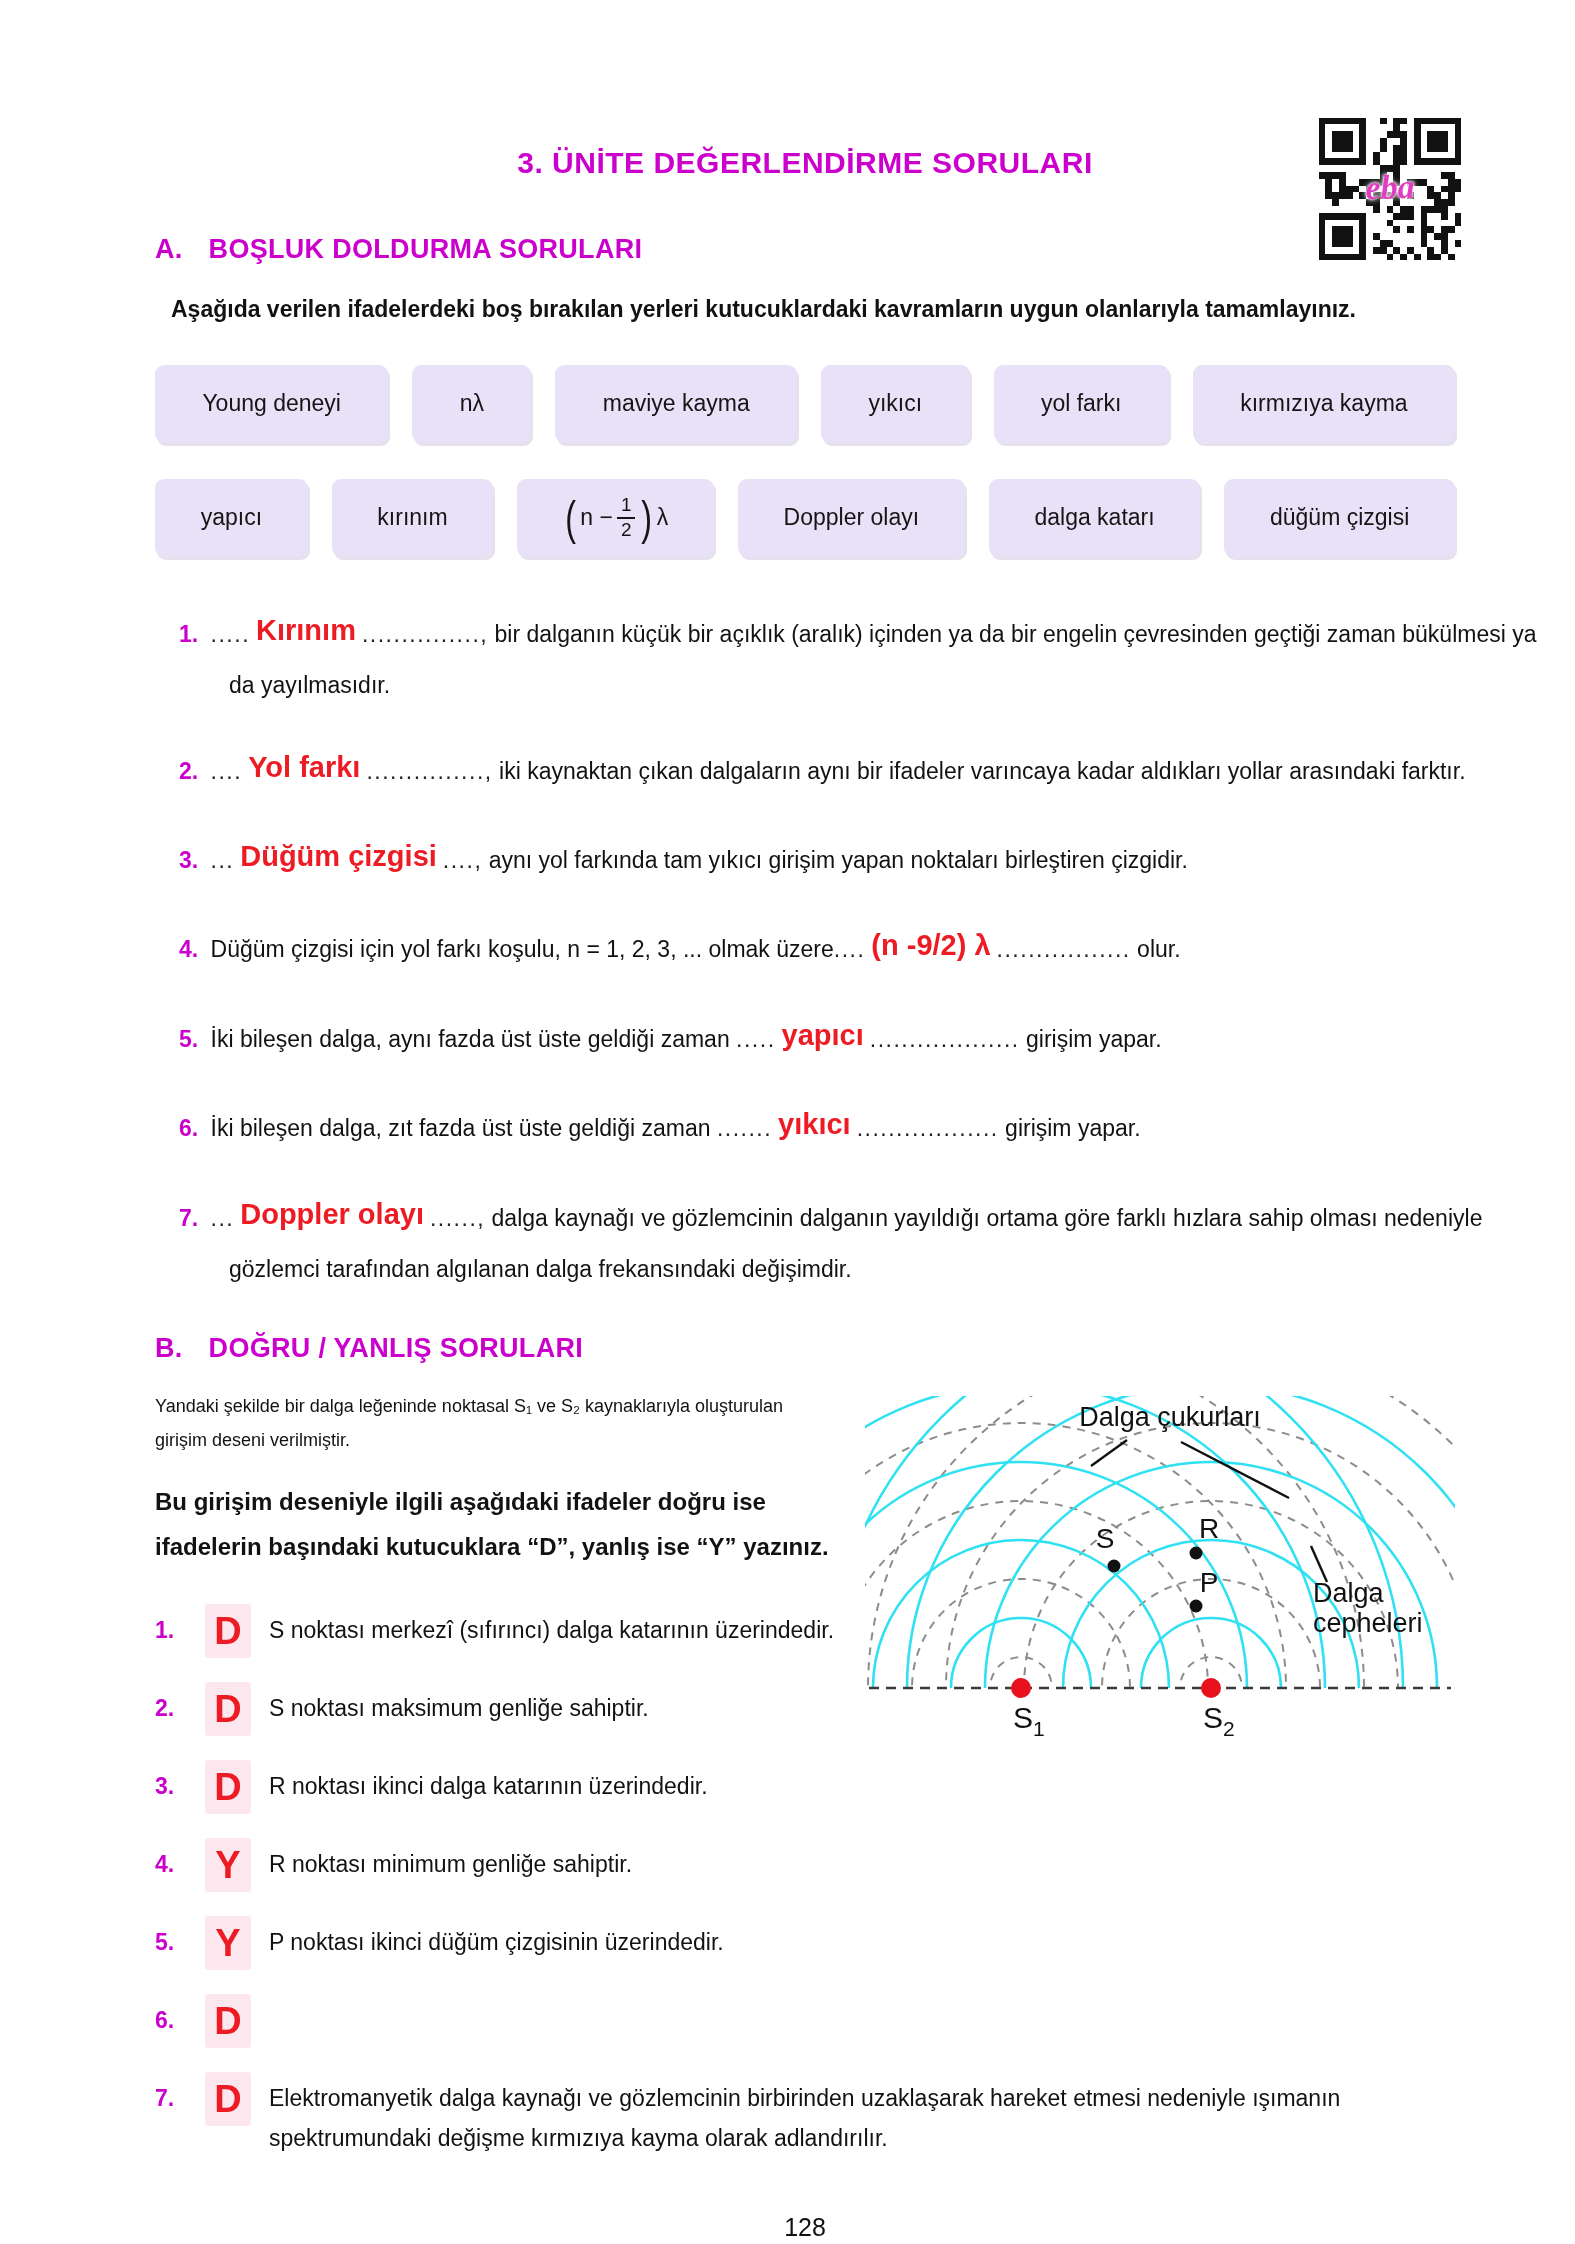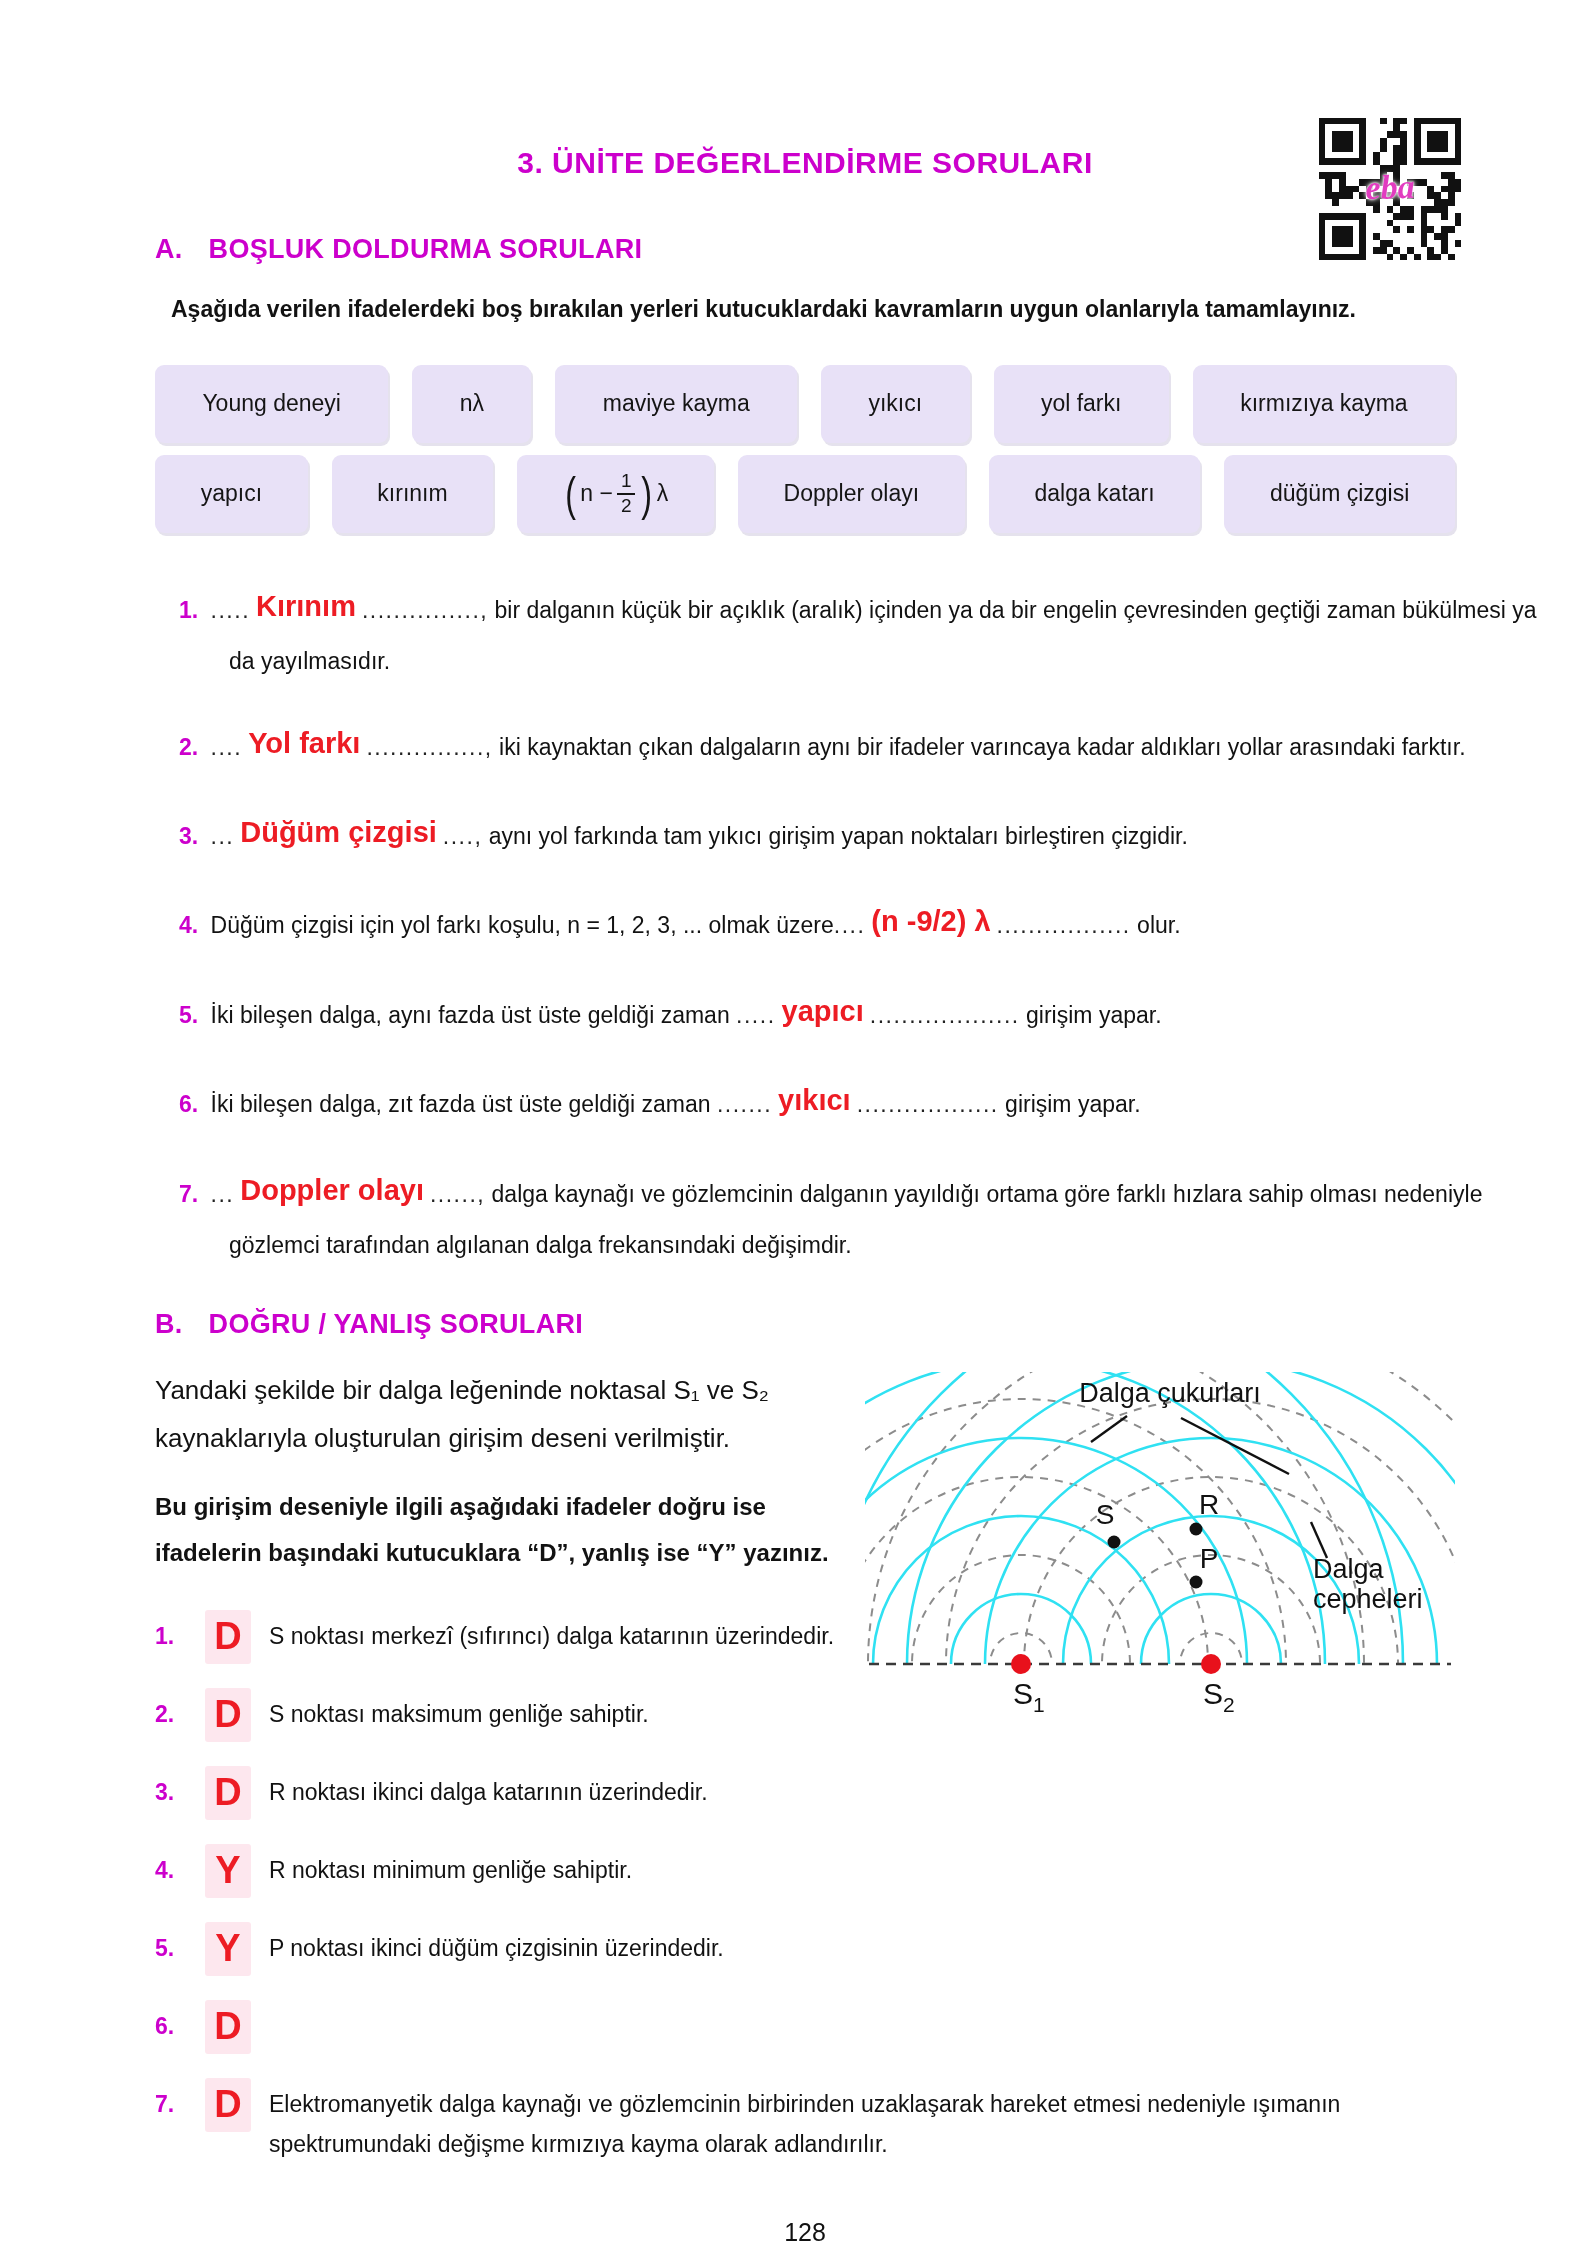--- a/index.html
+++ b/index.html
@@ -54,21 +54,21 @@
     letter-spacing:.3px;
   }
   .sec-a-head{margin-top:54px;}
   .sec-b-head{margin-top:10px;margin-bottom:26px;}
   
   .intro-a{
     margin:26px 0 0 16px;
     font-size:23px;font-weight:bold;line-height:1.65;
     width:1300px;
   }
-  .bank{margin-top:36px;display:flex;flex-direction:column;gap:12px;}
+  .bank{margin-top:36px;display:flex;flex-direction:column;gap:36px;}
   .bank-row{display:flex;justify-content:space-between;align-items:stretch;gap:24px;}
   .bank-box{
     background:var(--box-lavender);
     border-radius:9px;
     min-height:66px;
     padding:6px 26px;
     display:flex;align-items:center;justify-content:center;
     font-size:23px;color:#151515;
     box-shadow:2px 3px 0 rgba(150,140,185,.25);
     flex:0 1 auto;
@@ -98,21 +98,21 @@
   }
   
   .sec-b{margin-top:40px;}
   .diagram{
     float:right;
     width:590px;height:352px;
     margin:6px 0 18px 26px;
     position:relative;
   }
   .diagram svg{width:100%;height:100%;display:block;}
-  .intro-b1{font-size:26px;line-height:1.85;margin:0 0 22px 0;}
+  .intro-b1{font-size:18px;line-height:1.85;margin:0 0 22px 0;}
   .intro-b2{font-size:24px;line-height:1.9;font-weight:bold;margin:0 0 34px 0;}
   .tf{
     display:flex;align-items:flex-start;gap:18px;
     margin-bottom:24px;
     font-size:23px;line-height:1.75;
   }
   .tf-num{color:var(--heading);font-weight:bold;min-width:32px;padding-top:6px;}
   .tf-box{
     width:46px;height:54px;flex:0 0 46px;
     background:var(--tf-box-pink);

